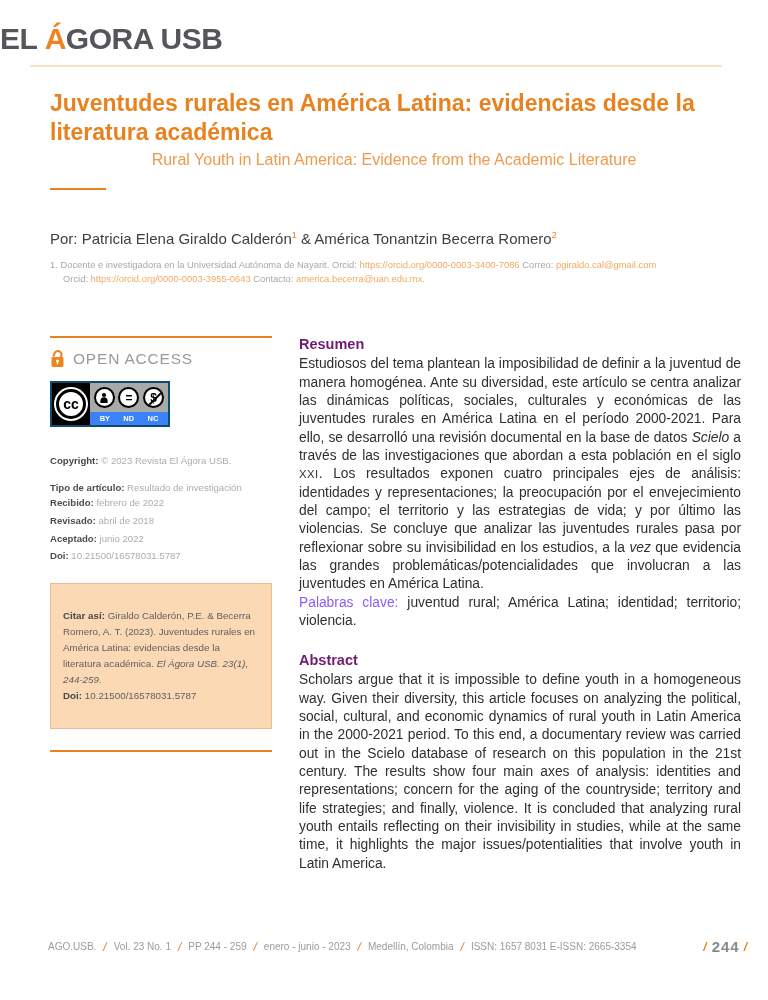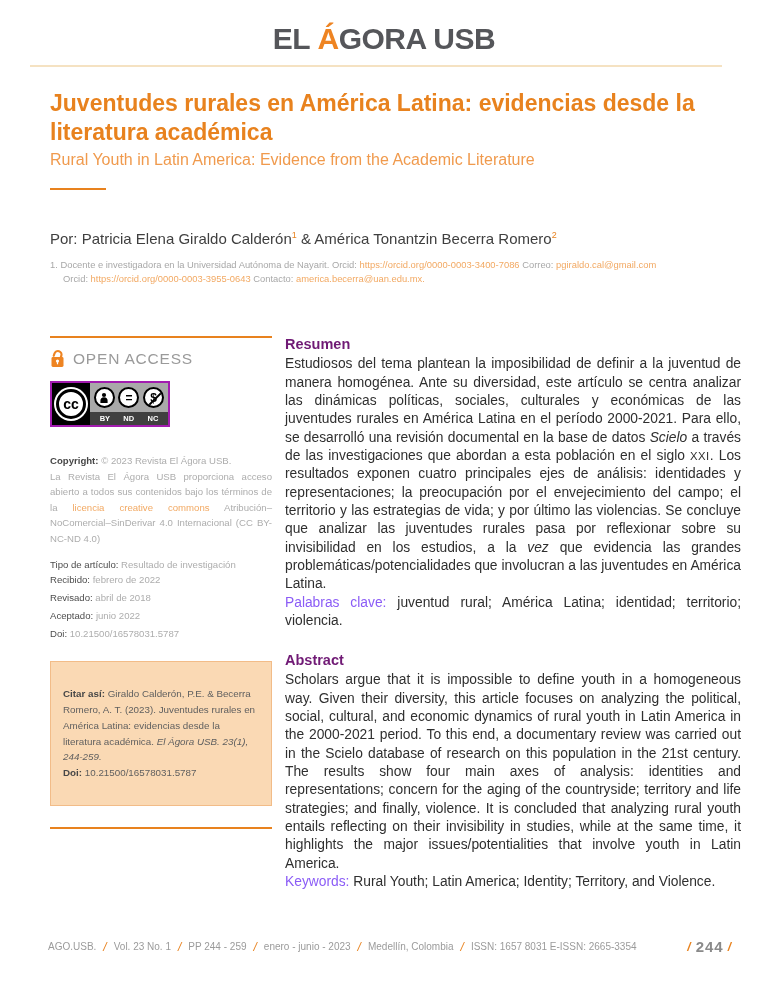--- a/index.html
+++ b/index.html
@@ -13,82 +13,82 @@
     --logo-gray:#55565a;
     --citar-bg:#fad9b4;
     --citar-border:#f2bc88;
   }
   *{margin:0;padding:0;box-sizing:border-box;}
   html,body{background:#ffffff;}
   body{font-family:"Liberation Sans", sans-serif;}
   .page{position:relative;width:768px;height:1000px;background:#fff;overflow:hidden;}
 
   
-  .logo{padding-top:22px;text-align:center;font-size:30px;font-weight:800;letter-spacing:-0.5px;color:var(--logo-gray);}
+  .logo{padding-top:22px;font-size:30px;font-weight:800;letter-spacing:-0.5px;color:var(--logo-gray);}
   .logo .accent{color:#ee8422;}
   .header-rule{height:2px;background:var(--tan);margin:9px 46px 0 30px;}
 
   
   .title-wrap{margin:22px 30px 0 50px;}
   .article-title{color:var(--accent);font-size:23px;line-height:1.26;font-weight:700;max-width:656px;}
-  .article-subtitle{margin-top:4px;color:var(--accent-sub);font-size:16px;font-weight:400;}
+  .article-subtitle{margin-top:4px;color:var(--accent-sub);font-size:16px;font-weight:400;text-align:center;}
   .title-dash{margin-top:19px;width:56px;height:2px;background:var(--accent);}
 
   
   .author-line{margin:40px 30px 0 50px;font-size:15px;color:#3f3f3f;}
   .footnotes{margin:11px 30px 0 50px;font-size:9.4px;line-height:1.5;color:var(--gray);}
   .footnotes p{margin:0;}
   .fn-cont{padding-left:13px;}
 
   
   .rs-b{font-weight:700;color:#474747;}
   .rs-i{font-style:italic;}
   .rs-link{color:var(--link);}
   .rs-sup{vertical-align:super;font-size:0.6em;color:var(--accent);}
   .rs-sc{font-size:0.82em;letter-spacing:0.5px;}
 
   
-  .cols{display:flex;margin:50px 27px 12px 50px;gap:13px;}
+  .cols{display:flex;margin:50px 27px 12px 50px;gap:27px;}
   .col-left{width:222px;flex:none;}
   .col-right{flex:1;min-width:0;}
   .rule-accent{height:2px;background:var(--accent);}
 
   
   .oa-row{display:flex;align-items:center;gap:7px;margin:11px 0 0 0;}
   .oa-label{font-size:15.5px;letter-spacing:0.8px;color:#9a9a9a;}
 
   
-  .cc-badge{margin-top:13px;width:120px;height:46px;border:2px solid #a21caf;background:#a9a9a9;display:flex;}
+  .cc-badge{margin-top:13px;width:120px;height:46px;border:2px solid #0c4a6e;background:#a9a9a9;display:flex;}
   .cc-left{width:38px;background:#000;display:flex;align-items:center;justify-content:center;}
   .cc-big{width:30px;height:30px;border:3px solid #000;background:#fff;border-radius:50%;display:flex;align-items:center;justify-content:center;font-weight:800;font-size:14px;color:#000;box-shadow:0 0 0 2px #fff;}
   .cc-right{flex:1;display:flex;flex-direction:column;}
   .cc-circles{flex:1;display:flex;align-items:center;justify-content:space-around;padding:0 2px;}
   .cc-circ{width:21px;height:21px;border:2px solid #000;background:#fff;border-radius:50%;display:flex;align-items:center;justify-content:center;font-weight:800;font-size:12px;color:#000;position:relative;overflow:hidden;}
   .nc-slash{position:absolute;left:-3px;top:9px;width:26px;height:1.6px;background:#000;transform:rotate(-45deg);}
-  .cc-labelbar{height:13px;background:#404040;display:flex;align-items:center;justify-content:space-around;color:#fff;font-size:7.5px;font-weight:700;padding:0 3px;}
+  .cc-labelbar{height:13px;background:#3b82f6;display:flex;align-items:center;justify-content:space-around;color:#fff;font-size:7.5px;font-weight:700;padding:0 3px;}
 
   
   .copyright{margin-top:26px;font-size:9.6px;line-height:1.62;color:#adadad;text-align:justify;}
   .meta{margin-top:13px;font-size:9.6px;color:#adadad;}
   .meta p{margin:0 0 5px 0;line-height:1.35;}
   .meta p:first-child{margin-bottom:2px;}
-  .meta .lbl{font-weight:400;color:var(--label);}
+  .meta .lbl{font-weight:700;color:var(--label);}
 
   .citar-box{margin-top:20px;background:var(--citar-bg);border:1px solid var(--citar-border);padding:24px 12px;font-size:9.8px;line-height:1.62;color:#5f5f5f;}
   .citar-box p{margin:0;}
   .left-bottom-rule{margin-top:21px;}
 
   
   .sec-head{color:#701a75;font-size:14.5px;font-weight:700;margin-bottom:3px;}
   .body-par{font-size:13.8px;line-height:1.33;color:var(--ink);text-align:justify;}
   .kw-label{color:#8b5cf6;}
   .abstract-block{margin-top:22px;}
 
   
-  .footer{position:absolute;left:48px;right:32px;top:938px;display:flex;justify-content:space-between;align-items:center;}
+  .footer{position:absolute;left:48px;right:16px;top:938px;display:flex;justify-content:space-between;align-items:center;}
   .footer-meta{display:flex;align-items:center;font-size:10px;color:#9b9b9b;}
   .fslash{color:var(--accent);font-style:italic;margin:0 7px;font-size:12px;}
   .page-num{display:flex;align-items:center;font-size:15px;color:#8a8a8a;font-weight:700;letter-spacing:1px;}
   .page-num .fslash{margin:0 4px;font-weight:700;}
 
   .lock-svg{display:block;}
 </style>
 </head>
 <body>
 
@@ -144,21 +144,20 @@
           <div class="cc-labelbar">
             <span>BY</span>
             <span>ND</span>
             <span>NC</span>
           </div>
         </div>
       </div>
 
       <div class="copyright">
         <p><span class="rs-b">Copyright:</span><span> © 2023 Revista El Ágora USB.</span></p>
-        <p><span>La Revista El Ágora USB proporciona acceso abierto a todos sus contenidos bajo los términos de la </span><span class="rs-link">licencia creative commons</span><span> Atribución–NoComercial–SinDerivar 4.0 Internacional (CC BY-NC-ND 4.0)</span></p>
       </div>
 
       <div class="meta">
         <p><span class="lbl">Tipo de artículo:</span><span> Resultado de investigación</span></p>
         <p><span class="lbl">Recibido:</span><span> febrero de 2022</span></p>
         <p><span class="lbl">Revisado:</span><span> abril de 2018</span></p>
         <p><span class="lbl">Aceptado:</span><span> junio 2022</span></p>
         <p><span class="lbl">Doi:</span><span> 10.21500/16578031.5787</span></p>
       </div>
 
@@ -171,21 +170,20 @@
     </div>
 
     <div class="col-right">
       <div class="sec-head">Resumen</div>
       <p class="body-par"><span>Estudiosos del tema plantean la imposibilidad de definir a la juventud de manera homogénea. Ante su diversidad, este artículo se centra analizar las dinámicas políticas, sociales, culturales y económicas de las juventudes rurales en América Latina en el período 2000-2021. Para ello, se desarrolló una revisión documental en la base de datos </span><span class="rs-i">Scielo</span><span> a través de las investigaciones que abordan a esta población en el siglo </span><span class="rs-sc">XXI</span><span>. Los resultados exponen cuatro principales ejes de análisis: identidades y representaciones; la preocupación por el envejecimiento del campo; el territorio y las estrategias de vida; y por último las violencias. Se concluye que analizar las juventudes rurales pasa por reflexionar sobre su invisibilidad en los estudios, a la </span><span class="rs-i">vez</span><span> que evidencia las grandes problemáticas/potencialidades que involucran a las juventudes en América Latina.</span></p>
       <p class="body-par"><span class="kw-label">Palabras clave:</span><span> juventud rural; América Latina; identidad; territorio; violencia.</span></p>
 
       <div class="abstract-block">
         <div class="sec-head">Abstract</div>
         <p class="body-par">Scholars argue that it is impossible to define youth in a homogeneous way. Given their diversity, this article focuses on analyzing the political, social, cultural, and economic dynamics of rural youth in Latin America in the 2000-2021 period. To this end, a documentary review was carried out in the Scielo database of research on this population in the 21st century. The results show four main axes of analysis: identities and representations; concern for the aging of the countryside; territory and life strategies; and finally, violence. It is concluded that analyzing rural youth entails reflecting on their invisibility in studies, while at the same time, it highlights the major issues/potentialities that involve youth in Latin America.</p>
-        <p class="body-par"><span class="kw-label">Keywords:</span><span> Rural Youth; Latin America; Identity; Territory, and Violence.</span></p>
       </div>
     </div>
   </div>
 
   <div class="footer">
     <div class="footer-meta">
       <span>AGO.USB.</span>
       <span class="fslash">/</span>
       <span>Vol. 23 No. 1</span>
       <span class="fslash">/</span>

